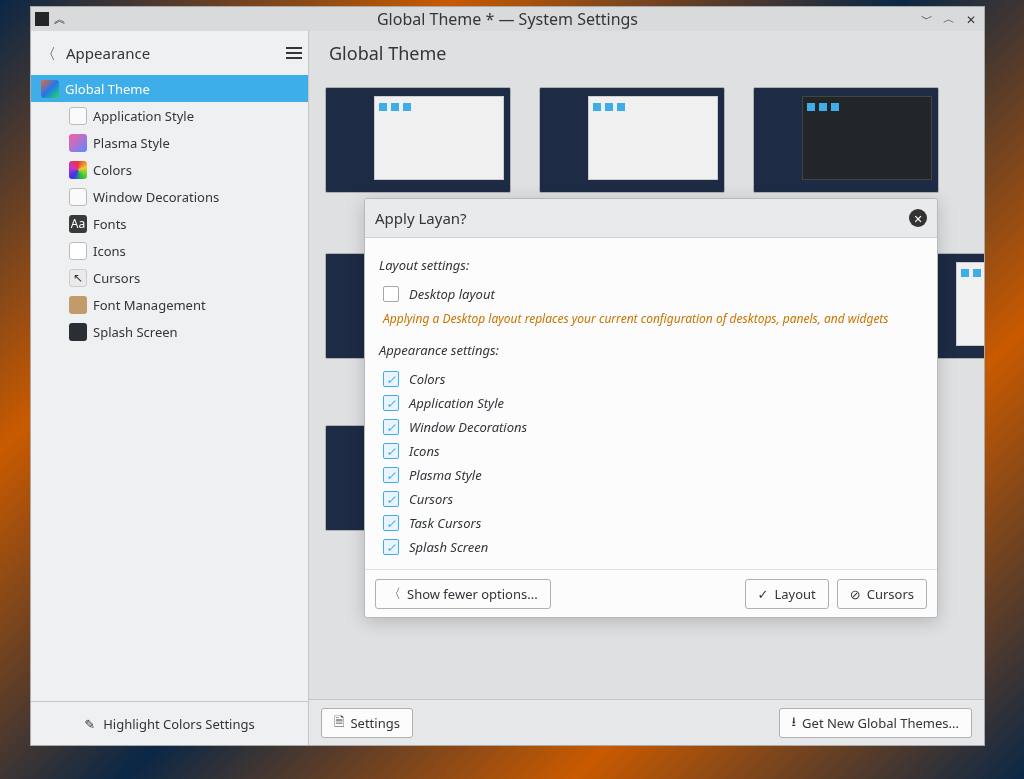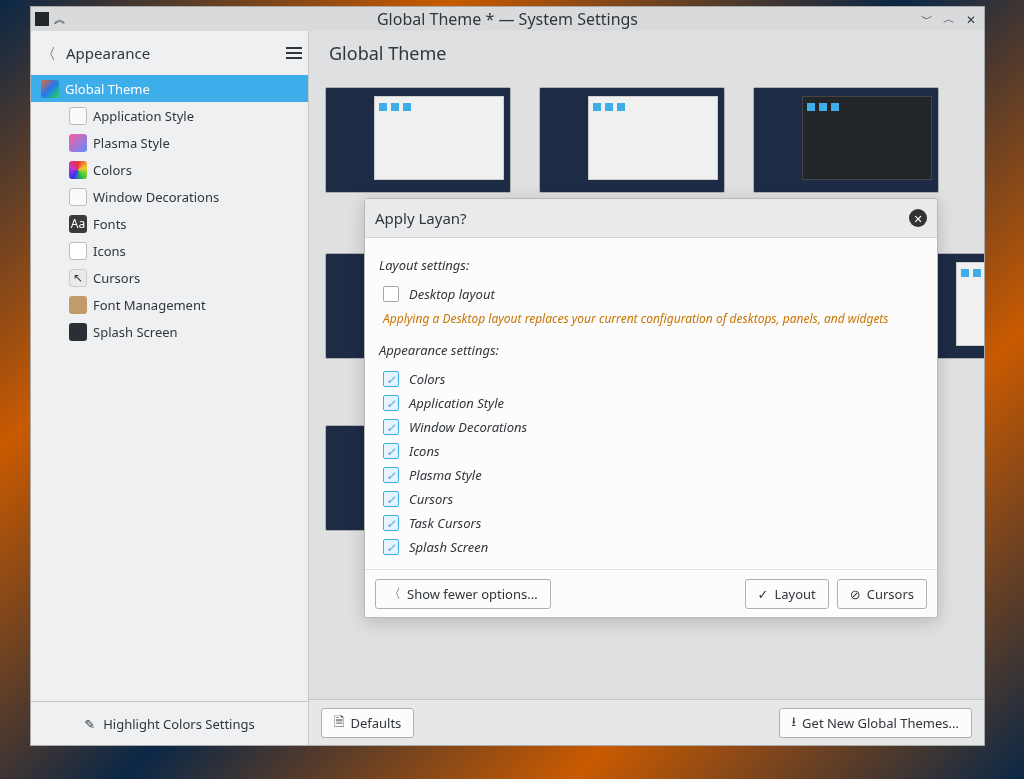--- a/index.html
+++ b/index.html
@@ -195,21 +195,21 @@
               <div class="thumb-inner"></div>
             </div>
           <div class="thumb" style="left:0; top:232px;">
               <div class="thumb-inner dark"></div>
             </div>
         </div>
       </div>
       <div class="main-footer">
         <div class="btn">
           <span>🗎</span>
-          <span>Defaults</span>
+          <span>Settings</span>
         </div>
         <div class="spacer"></div>
         <div class="btn">
           <span>⭳</span>
           <span>Get New Global Themes...</span>
         </div>
       </div>
     </div>
   </div>
 </div>

